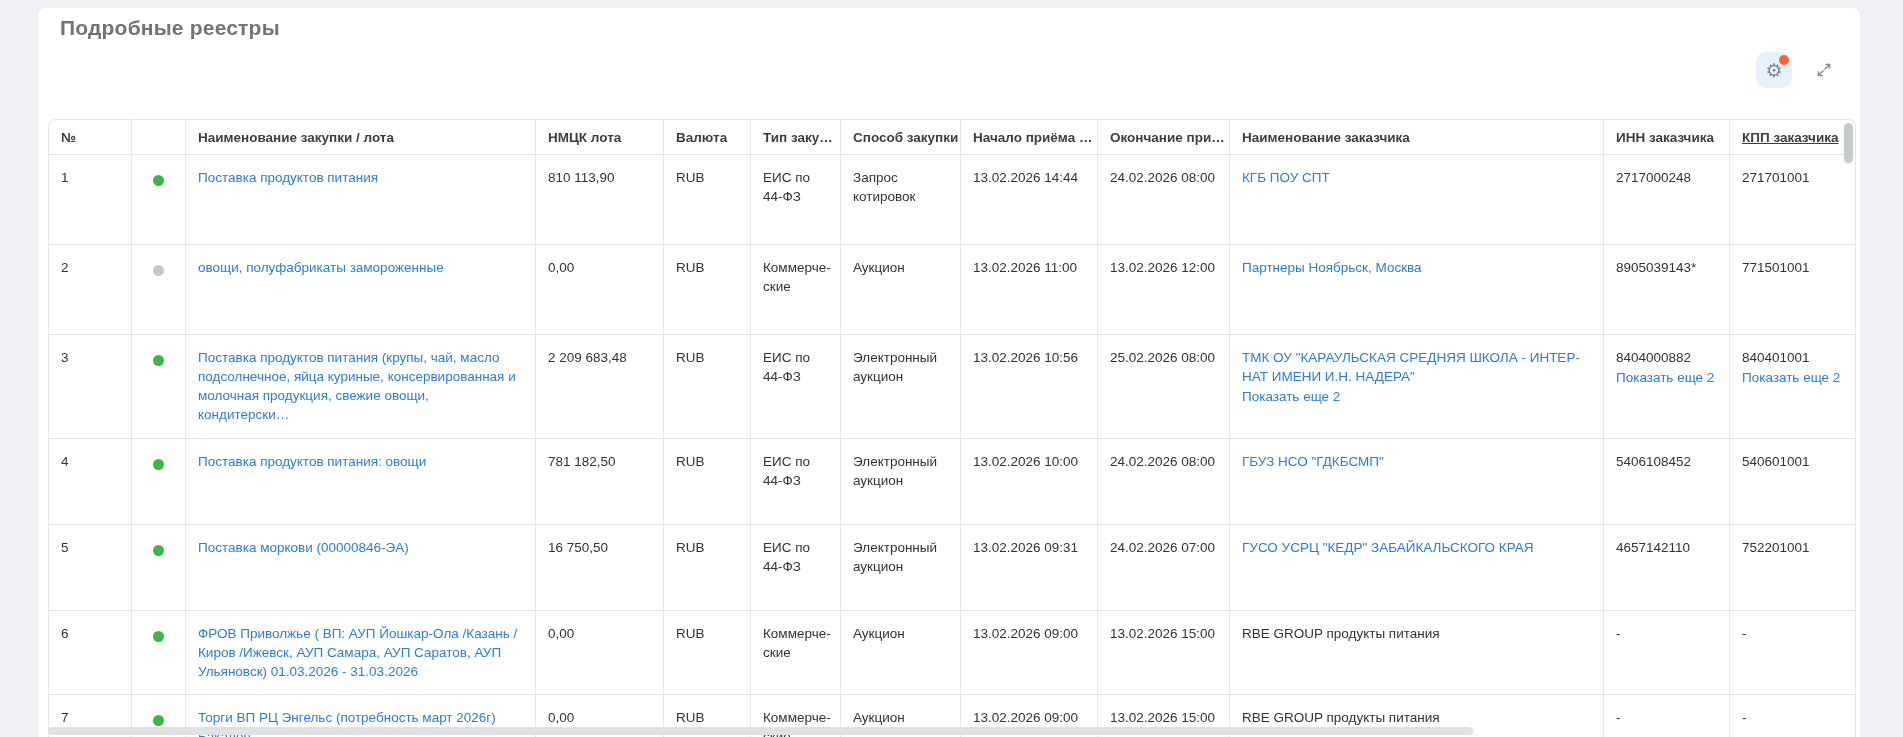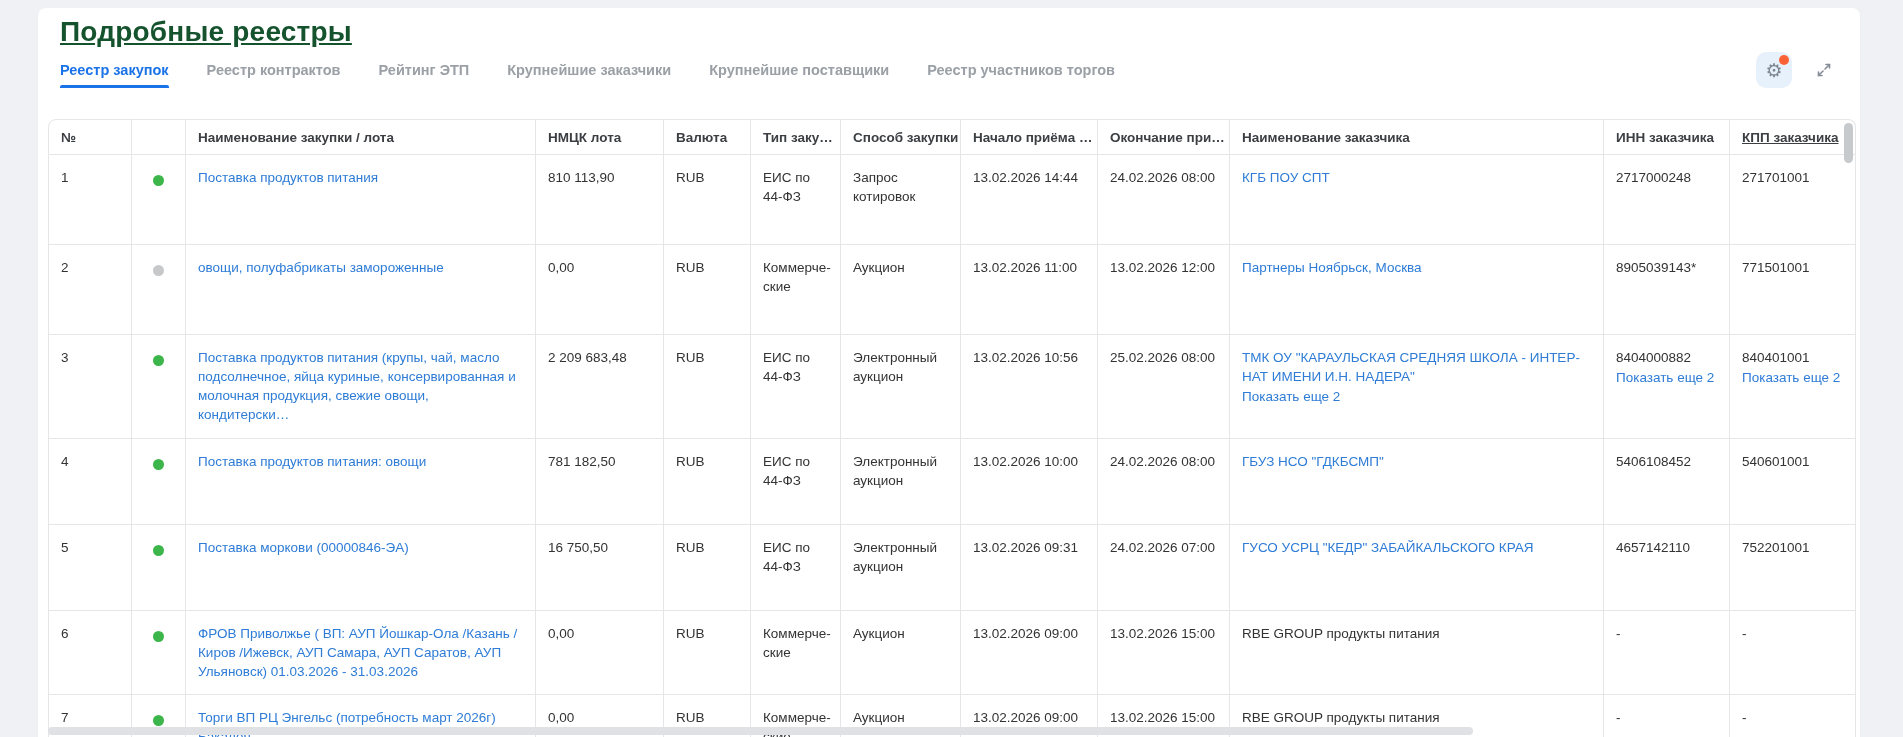--- a/index.html
+++ b/index.html
@@ -13,25 +13,24 @@
   .card {
     position: absolute;
     left: 38px; top: 8px;
     width: 1822px; height: 745px;
     background: #ffffff;
     border-radius: 8px;
     box-shadow: 0 1px 2px rgba(0,0,0,.04);
   }
   .card-header { position: relative; padding: 8px 22px 0 22px; }
   .page-title {
-    font-size: 28px;
+    font-size: 21px;
     font-weight: 700;
-    color: #14532d;
+    color: #737373;
     letter-spacing: .2px;
-    text-decoration: underline;
   }
   .tabs {
     display: flex;
     gap: 38px;
     margin-top: 14px;
     align-items: flex-end;
   }
   .tab {
     font-size: 14.5px;
     font-weight: 700;
@@ -139,28 +138,20 @@
     background: #dfe1e4;
     cursor: grab;
   }
 </style>
 </head>
 <body>
 
 <div class="card">
   <div class="card-header">
     <div class="page-title">Подробные реестры</div>
-    <div class="tabs" id="tabs">
-        <div class="tab active">Реестр закупок</div>
-        <div class="tab">Реестр контрактов</div>
-        <div class="tab">Рейтинг ЭТП</div>
-        <div class="tab">Крупнейшие заказчики</div>
-        <div class="tab">Крупнейшие поставщики</div>
-        <div class="tab">Реестр участников торгов</div>
-      </div>
     <div class="header-actions">
       <div class="icon-btn gear-btn">
         <span class="gear-glyph">⚙</span>
         <span class="notif-dot"></span>
       </div>
       <div class="icon-btn expand-btn">
         <svg width="18" height="18" viewBox="0 0 18 18" fill="none" stroke="#868d96" stroke-width="1.6" stroke-linecap="round" stroke-linejoin="round">
           <path d="M11 3.5 H14.5 V7"></path>
           <path d="M14.5 3.5 L10 8"></path>
           <path d="M7 14.5 H3.5 V11"></path>

